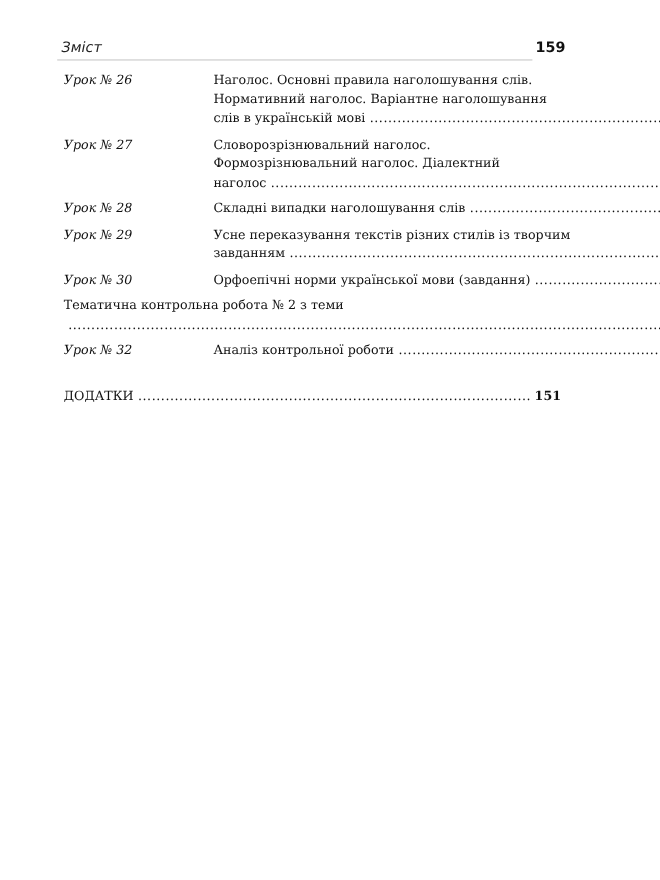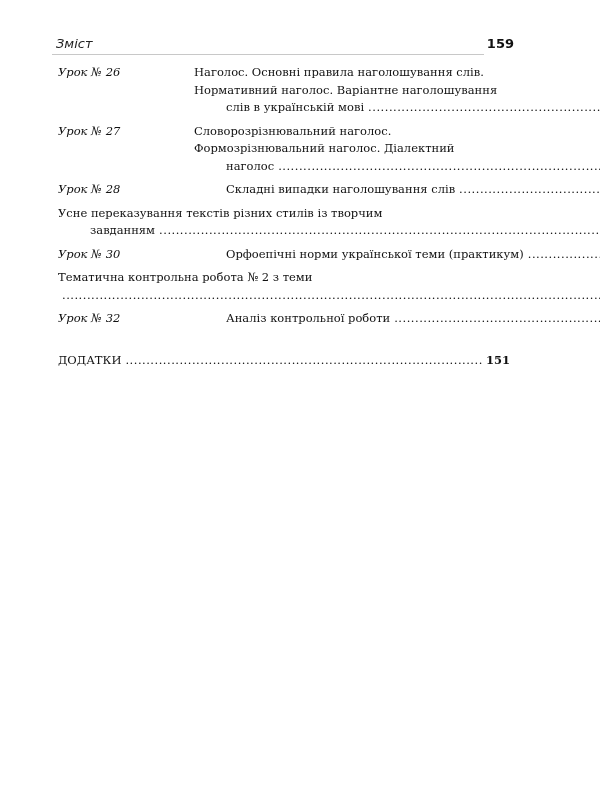--- a/index.html
+++ b/index.html
@@ -26,21 +26,21 @@
       width: 100px; flex: 0 0 100px;
       font-family: "DejaVu Serif", serif; font-style: italic; font-size: 11.5px; line-height: 17.5px;
       color: #111;
     }
     .body {
       flex: 1 1 auto;
       font-family: "DejaVu Serif", serif; font-size: 11.5px; line-height: 17.5px; color: #111;
     }
     .line { display: block; white-space: nowrap; }
     .line.last { display: flex; align-items: baseline; }
-    .line.last .txt { flex: 0 0 auto; white-space: nowrap; margin-left: 32px; }
+    .line.last .txt { flex: 0 0 auto; white-space: nowrap; }
     .dots {
       flex: 1 1 auto; overflow: hidden; white-space: nowrap; margin: 0 4px; letter-spacing: 0.5px;
     }
     .pg { flex: 0 0 auto; font-weight: bold; }
     .appendix {
       display: flex; align-items: center; margin-top: 24px;
       font-family: "DejaVu Serif", serif; font-size: 11.5px; line-height: 17.5px; color: #111;
     }
     .appendix .txt { flex: 0 0 auto; }
   </style>
@@ -87,35 +87,36 @@
       <div class="body">
         <span class="line last">
           <span class="txt">Складні випадки наголошування слів</span>
           <span class="dots">......................................................................................................................................................................</span>
 
         </span>
       </div>
     </div>
 
     <div class="entry">
+      <div class="lesson">Урок № 29</div>
       <div class="body">
         <span class="line">Усне переказування текстів різних стилів із творчим</span>
         <span class="line last">
           <span class="txt">завданням</span>
           <span class="dots">......................................................................................................................................................................</span>
 
         </span>
       </div>
     </div>
 
     <div class="entry">
       <div class="lesson">Урок № 30</div>
       <div class="body">
         <span class="line last">
-          <span class="txt">Орфоепічні норми української теми (практикум)</span>
+          <span class="txt">Орфоепічні норми української мови (завдання)</span>
           <span class="dots">......................................................................................................................................................................</span>
 
         </span>
       </div>
     </div>
 
     <div class="entry">
       <div class="body">
         <span class="line">Тематична контрольна робота № 2 з теми</span>
         <span class="line last">

